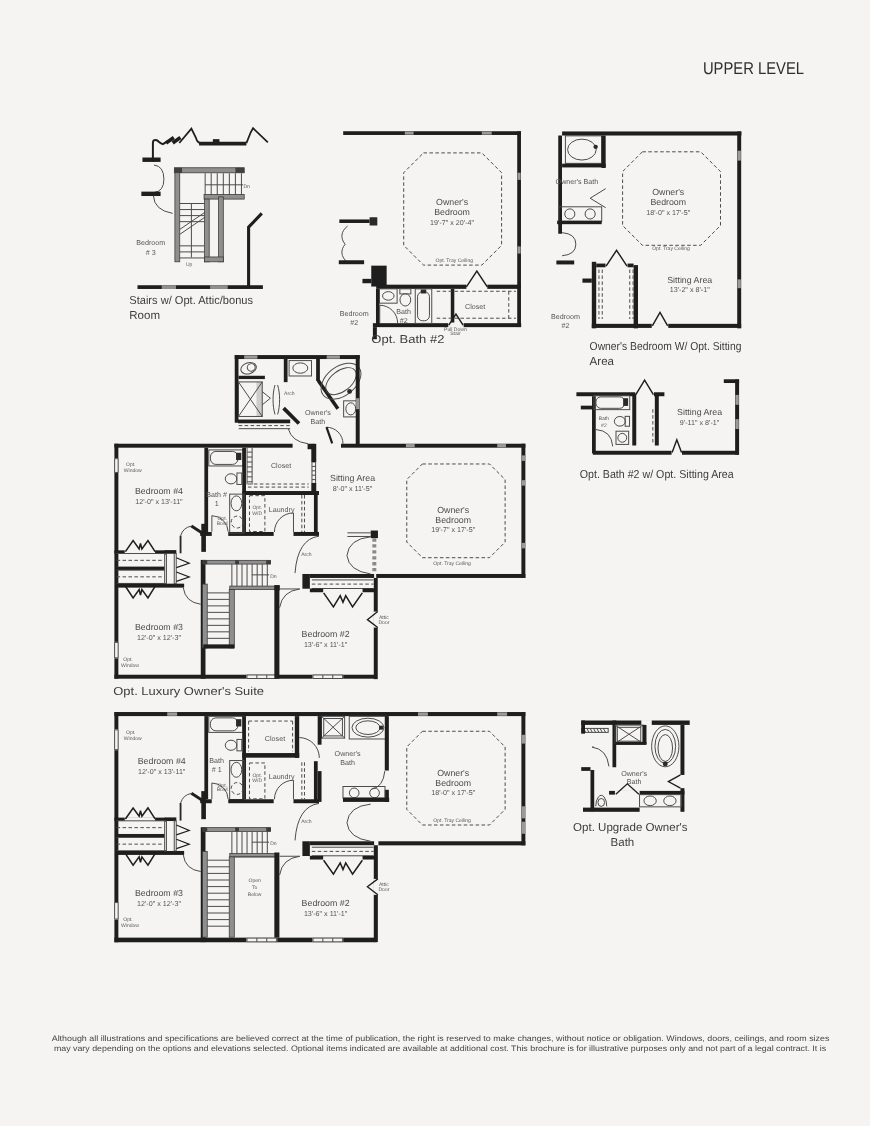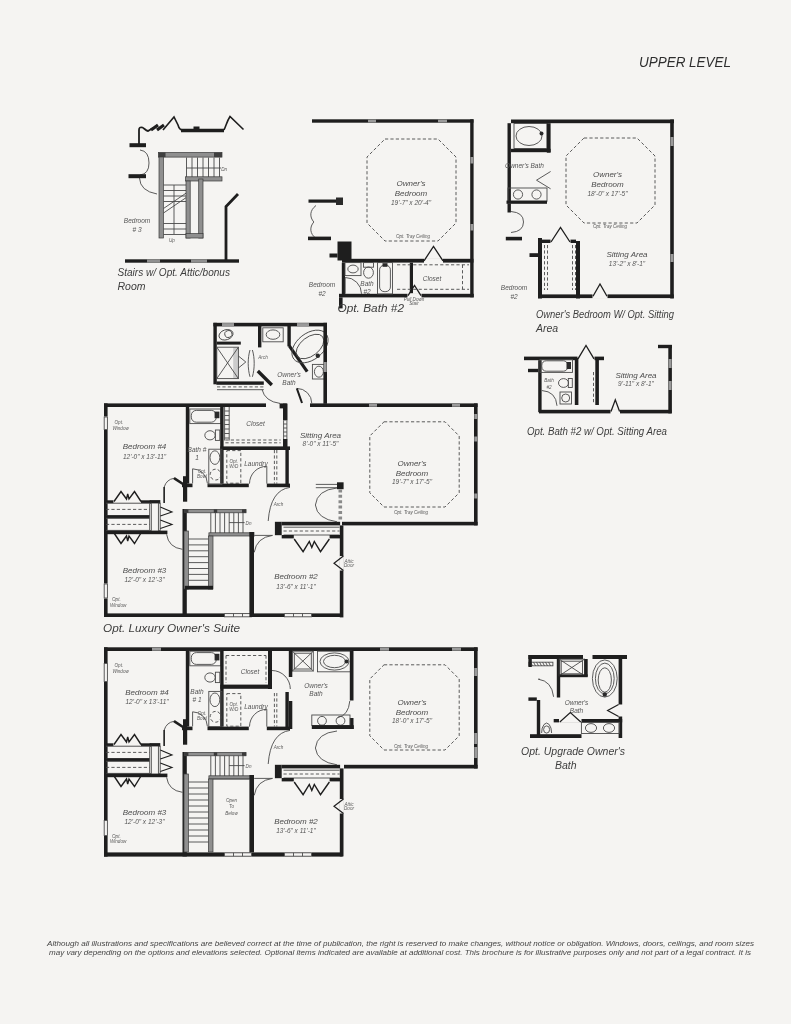--- a/index.html
+++ b/index.html
@@ -1,16 +1,16 @@
 <!DOCTYPE html>
 <html><head>
 <meta charset="utf-8">
 <style>
   html,body{margin:0;padding:0;background:#f5f4f2;}
-  #page{width:791px;height:1024px;position:relative;background:#f5f4f2;overflow:hidden;font-style:italic;}
+  #page{width:791px;height:1024px;position:relative;background:#f5f4f2;overflow:hidden;}
   svg{position:absolute;left:0;top:0;}
   text{font-family:"Liberation Sans",sans-serif;}
   .cap{font-size:10.5px;fill:#3d3d3d;}
   .rm{font-size:8px;fill:#4c4c4c;}
   .rs{font-size:6.5px;fill:#555;}
   .tn{font-size:4.6px;fill:#5a5a5a;}
   .w{stroke:#1e1e1e;fill:none;}
   .f{stroke:#4a4a4a;stroke-width:0.9;fill:none;}
   .dash{stroke:#4a4a4a;stroke-width:0.9;fill:none;stroke-dasharray:3.2 2.2;}
   .gw{fill:#8f8f8f;stroke:#3a3a3a;stroke-width:0.7;}

